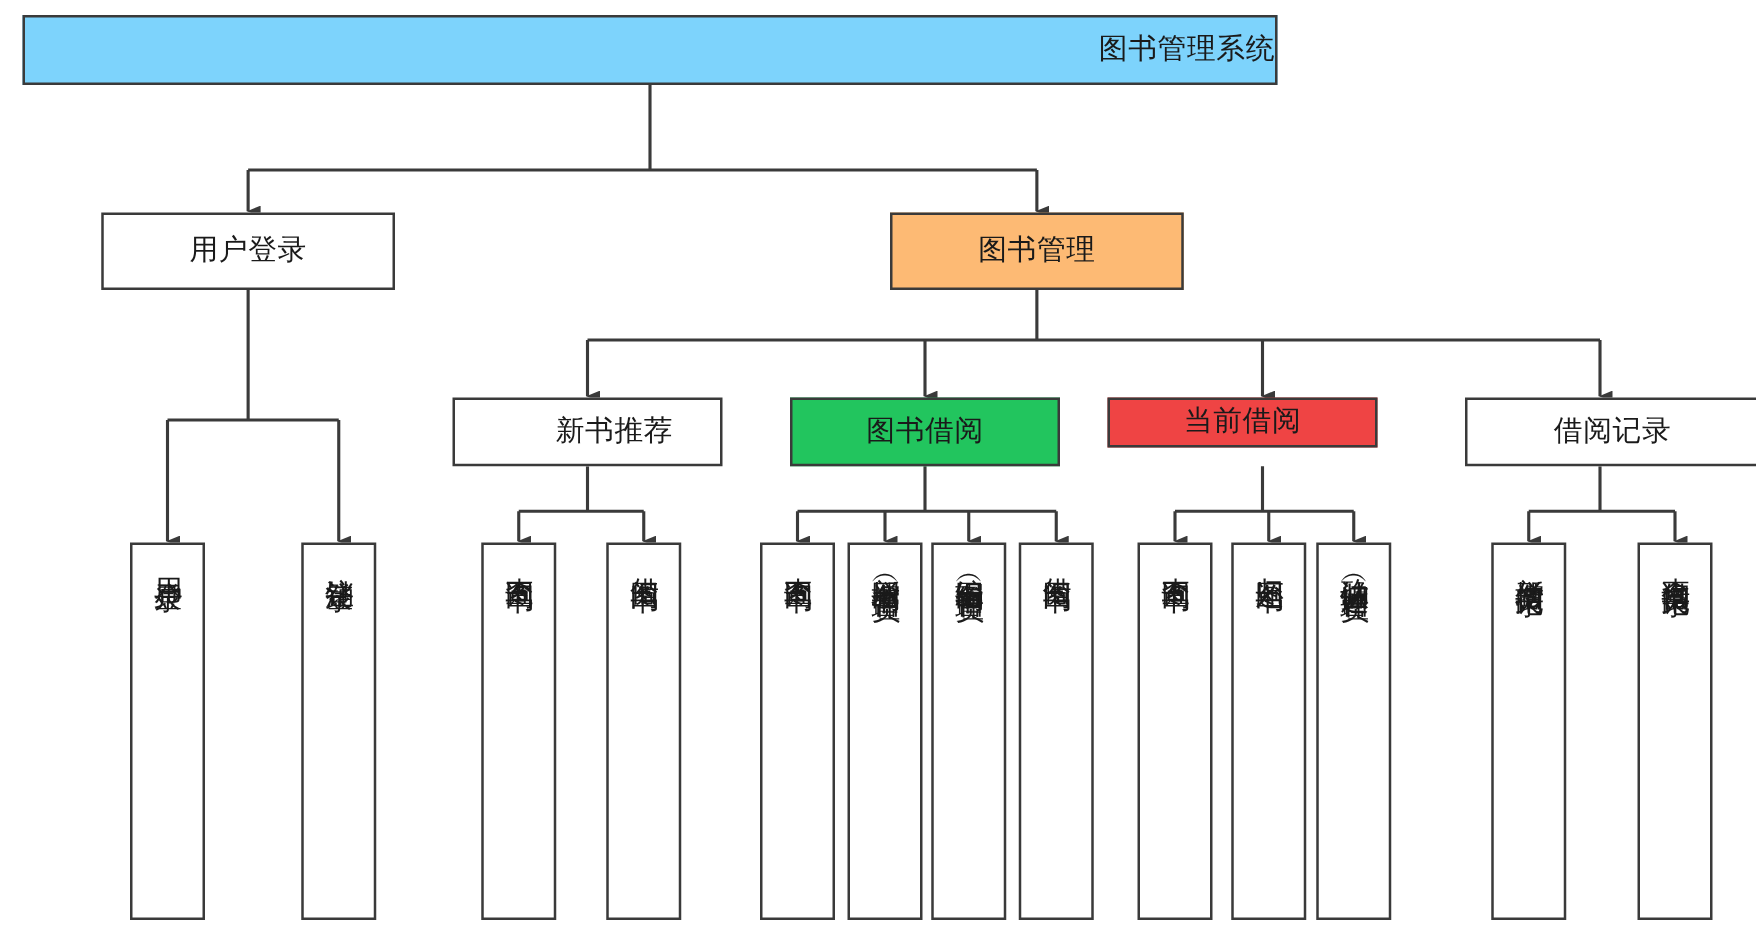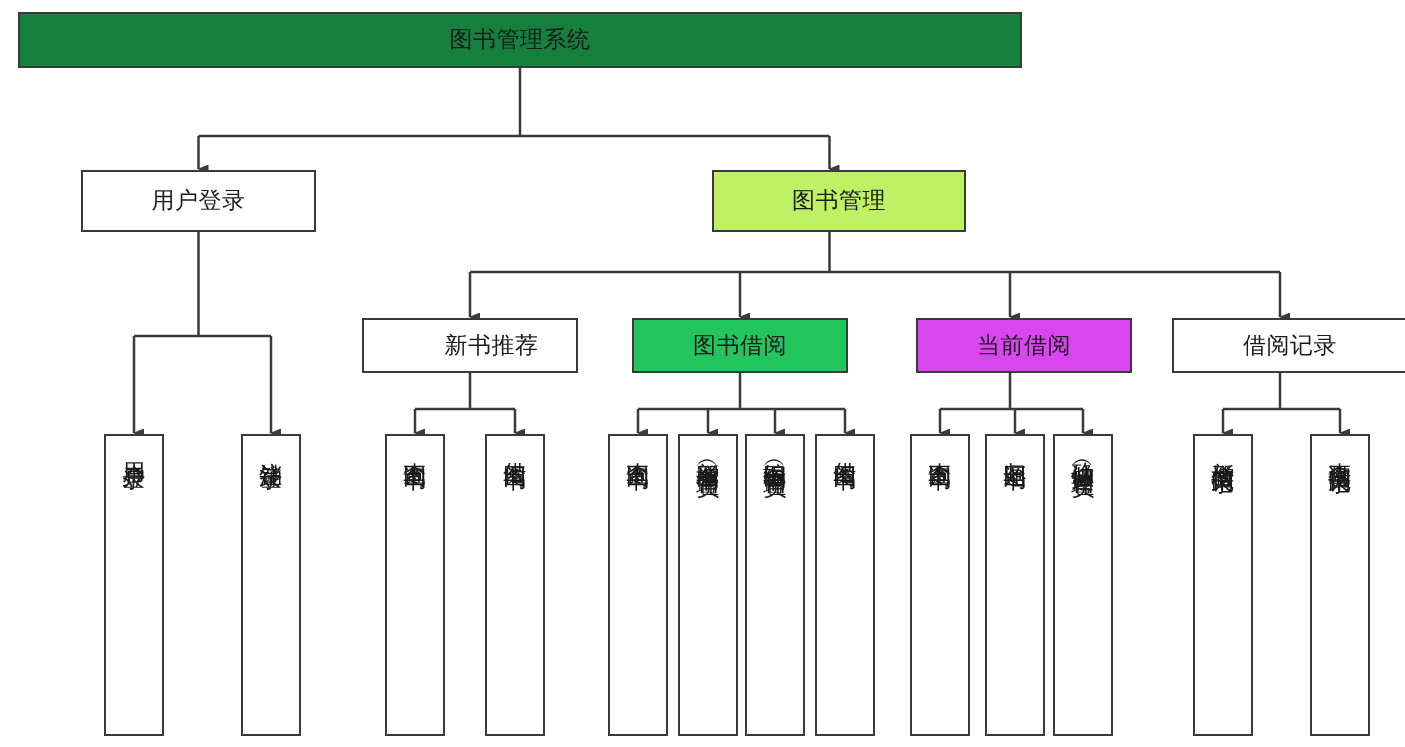--- a/index.html
+++ b/index.html
@@ -104,36 +104,36 @@
         <line x1="940" y1="409" x2="940" y2="433" stroke="#3a3a3a" stroke-width="2.5" marker-end="url(#arrowhead)"></line>
         <line x1="1015" y1="409" x2="1015" y2="433" stroke="#3a3a3a" stroke-width="2.5" marker-end="url(#arrowhead)"></line>
         <line x1="1083" y1="409" x2="1083" y2="433" stroke="#3a3a3a" stroke-width="2.5" marker-end="url(#arrowhead)"></line>
         <line x1="1280" y1="373" x2="1280" y2="409" stroke="#3a3a3a" stroke-width="2.5"></line>
         <line x1="1223" y1="409" x2="1340" y2="409" stroke="#3a3a3a" stroke-width="2.5"></line>
         <line x1="1223" y1="409" x2="1223" y2="433" stroke="#3a3a3a" stroke-width="2.5" marker-end="url(#arrowhead)"></line>
         <line x1="1340" y1="409" x2="1340" y2="433" stroke="#3a3a3a" stroke-width="2.5" marker-end="url(#arrowhead)"></line>
       </g>
   </svg>
   <div id="node-layer">
-      <div class="node" style="left: 18px; top: 12px; width: 1004px; height: 56px; border-color: rgb(58, 58, 58); background: #15803d;">
+      <div class="node" style="left: 18px; top: 12px; width: 1004px; height: 56px; border-color: rgb(58, 58, 58); background: #7dd3fc; justify-content: flex-end;">
         <span class="label">图书管理系统</span>
       </div>
       <div class="node" style="left: 81px; top: 170px; width: 235px; height: 62px; border-color: rgb(58, 58, 58); background: rgb(255, 255, 255);">
         <span class="label">用户登录</span>
       </div>
-      <div class="node" style="left: 712px; top: 170px; width: 254px; height: 62px; border-color: rgb(58, 58, 58); background: #bef264;">
+      <div class="node" style="left: 712px; top: 170px; width: 235px; height: 62px; border-color: rgb(58, 58, 58); background: #fdba74;">
         <span class="label">图书管理</span>
       </div>
       <div class="node" style="left: 362px; top: 318px; width: 216px; height: 55px; border-color: rgb(58, 58, 58); background: rgb(255, 255, 255); padding-left: 43px;">
         <span class="label">新书推荐</span>
       </div>
       <div class="node" style="left: 632px; top: 318px; width: 216px; height: 55px; border-color: rgb(58, 58, 58); background: #22c55e;">
         <span class="label">图书借阅</span>
       </div>
-      <div class="node" style="left: 916px; top: 318px; width: 216px; height: 55px; border-color: rgb(58, 58, 58); background: #d946ef;">
+      <div class="node" style="left: 886px; top: 318px; width: 216px; height: 40px; border-color: rgb(58, 58, 58); background: #ef4444;">
         <span class="label">当前借阅</span>
       </div>
       <div class="node" style="left: 1172px; top: 318px; width: 236px; height: 55px; border-color: rgb(58, 58, 58); background: rgb(255, 255, 255);">
         <span class="label">借阅记录</span>
       </div>
       <div class="node vertical" style="left: 104px; top: 434px; width: 60px; height: 302px; border-color: rgb(58, 58, 58); background: rgb(255, 255, 255);">
         <span class="label">用户登录</span>
       </div>
       <div class="node vertical" style="left: 241px; top: 434px; width: 60px; height: 302px; border-color: rgb(58, 58, 58); background: rgb(255, 255, 255);">
         <span class="label">注销登录</span>

